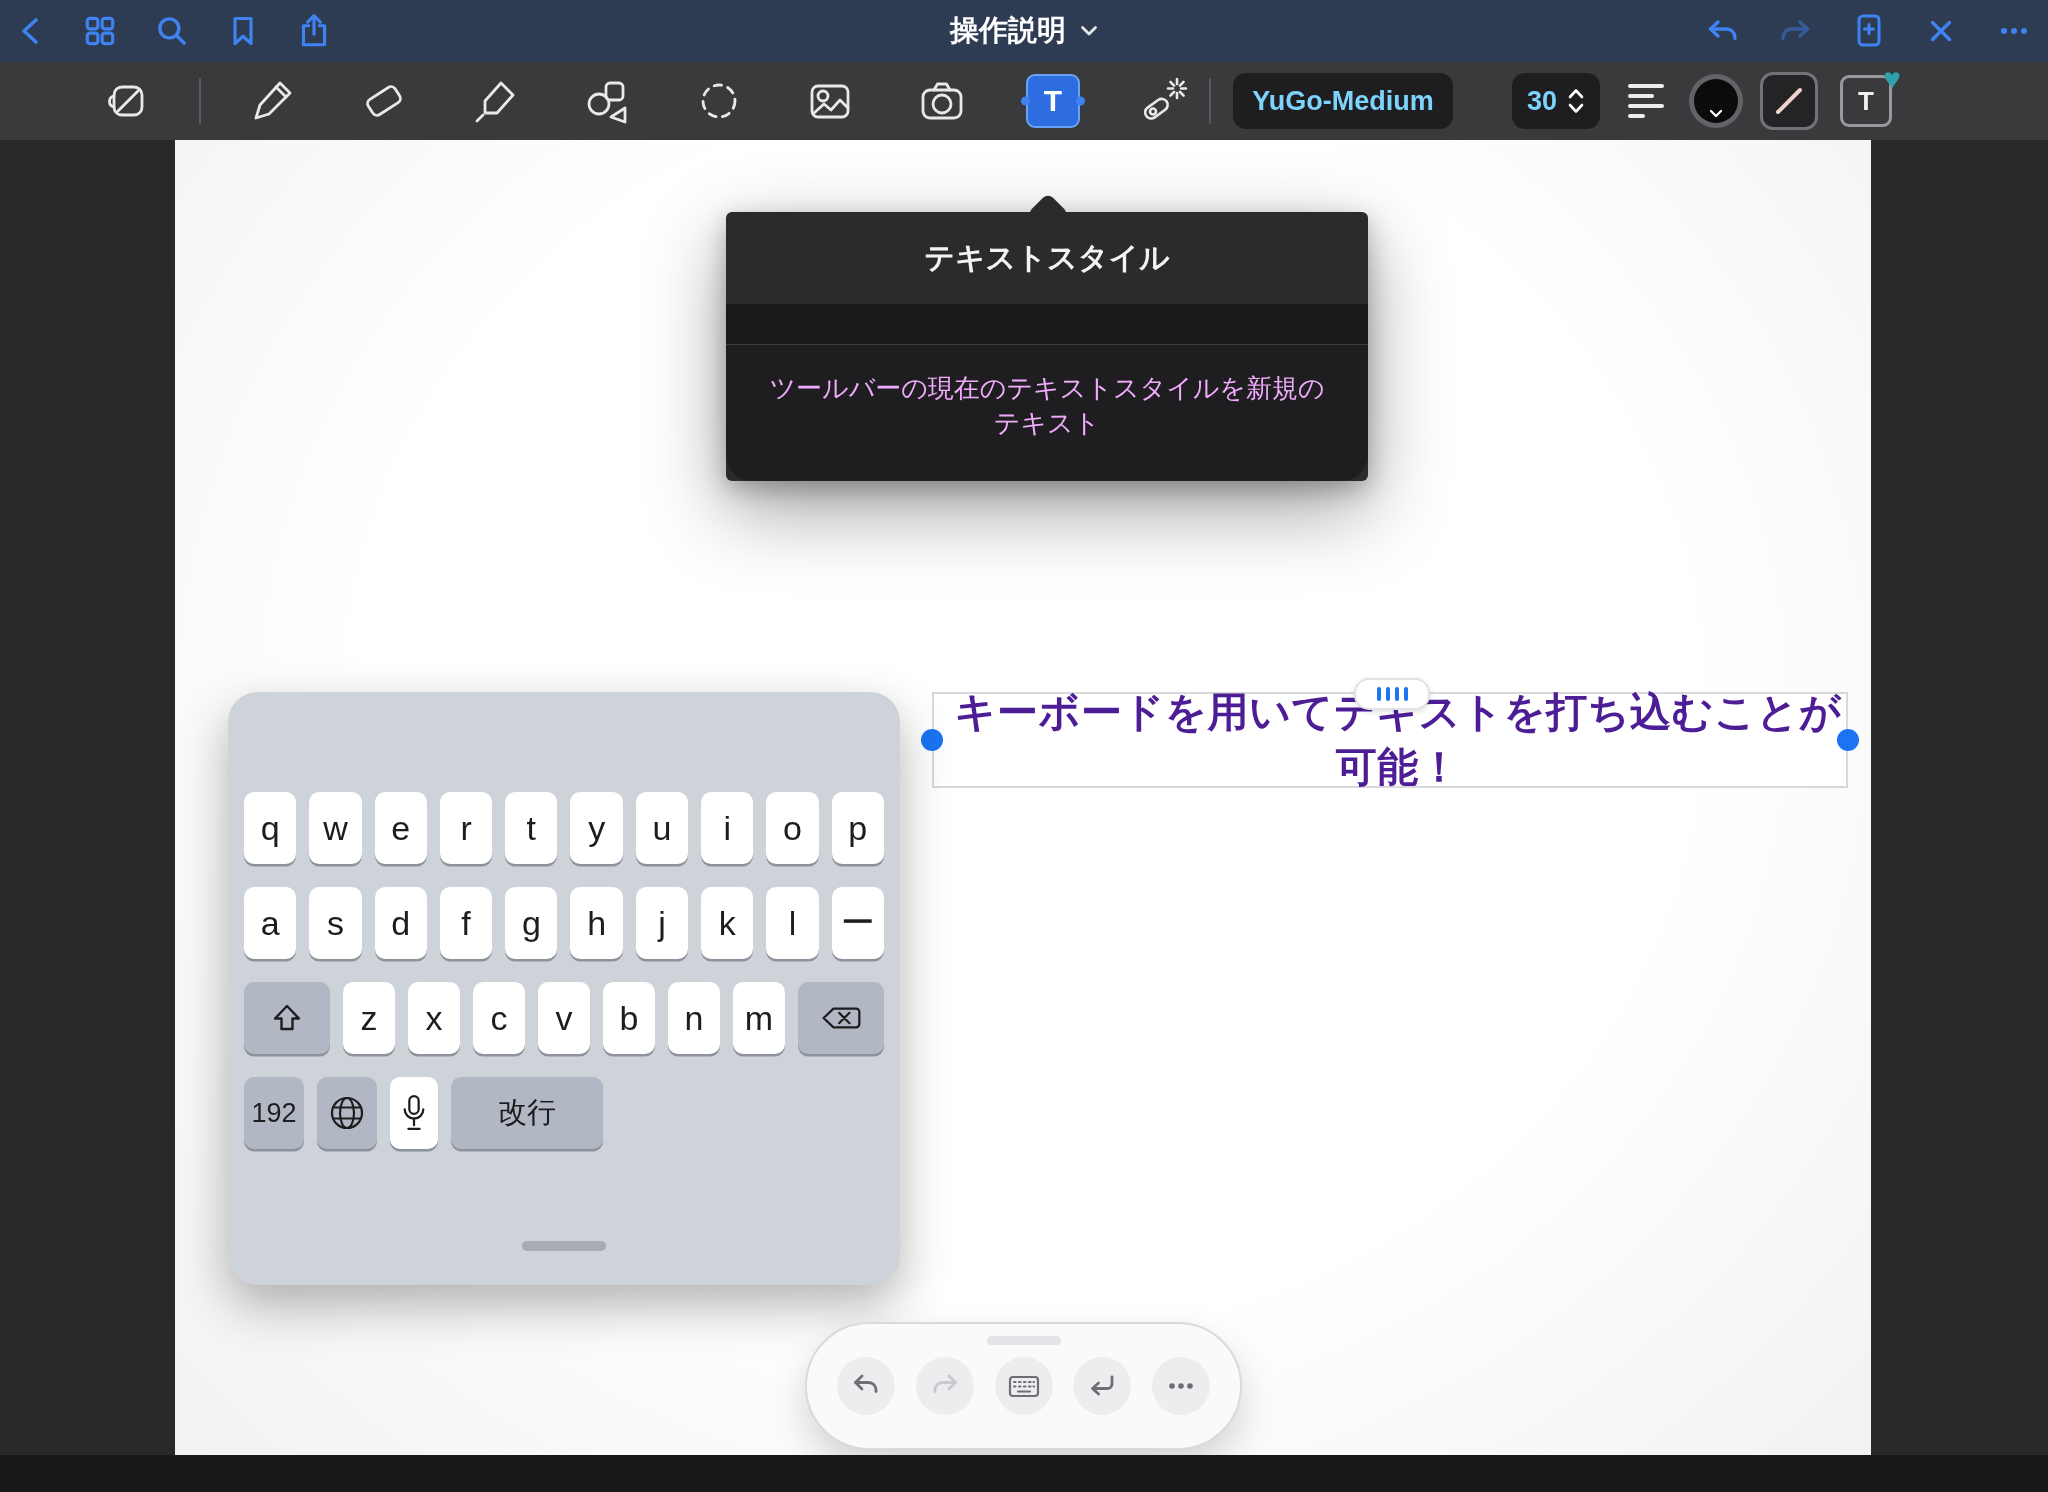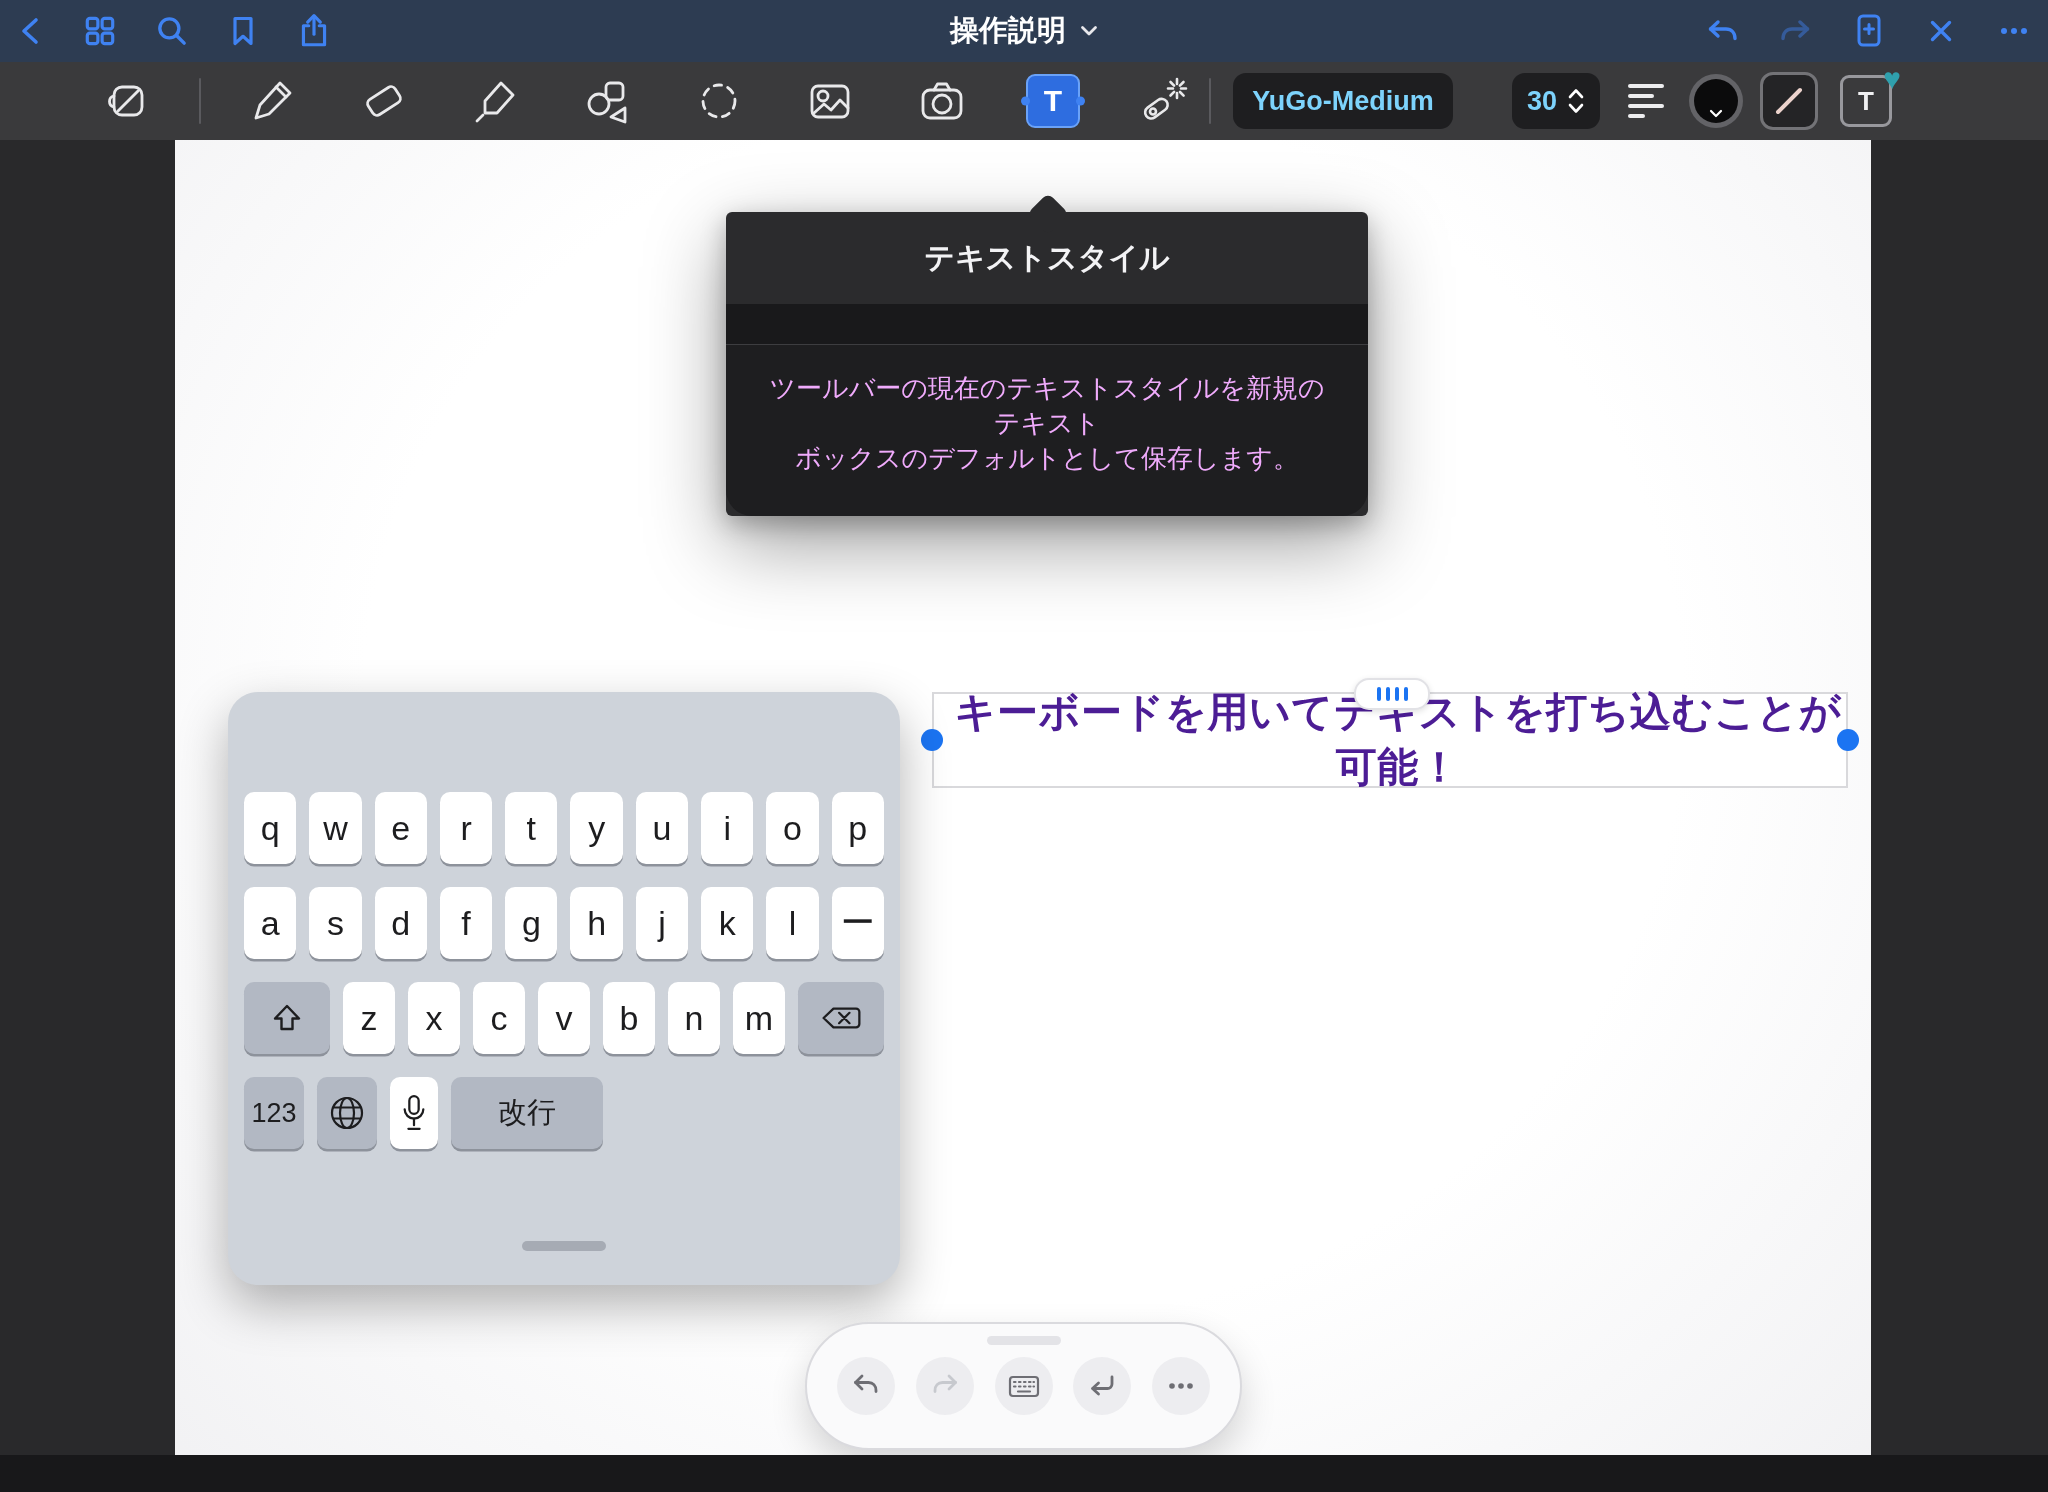--- a/index.html
+++ b/index.html
@@ -274,21 +274,20 @@
   </div>
 
   <div class="page"></div>
 
   <div class="popover">
     <div class="pop-arrow"></div>
     <div class="pop-header">テキストスタイル</div>
     <div class="pop-strip"></div>
     <div class="pop-footer">
       <div>ツールバーの現在のテキストスタイルを新規のテキスト</div>
-      <div>ボックスのデフォルトとして保存します。</div>
     </div>
   </div>
 
   <div class="textbox">
     <span>キーボードを用いてテキストを打ち込むことが可能！</span>
   </div>
   <div class="tb-pill">
       <i></i>
       <i></i>
       <i></i>
@@ -337,21 +336,21 @@
         <div class="key">n</div>
         <div class="key">m</div>
         <div class="key gray f-bksp">
           <svg width="44" height="32" viewBox="0 0 46 34" fill="none" stroke="#1d1d1f" stroke-width="2.4" stroke-linecap="round" stroke-linejoin="round">
               <path d="M15 7 H39 a3.5 3.5 0 0 1 3.5 3.5 v13 a3.5 3.5 0 0 1 -3.5 3.5 H15 L4.5 17 Z"></path>
               <path d="M21 11.5 l11 11 M32 11.5 l-11 11"></path>
             </svg>
         </div>
       </div>
       <div class="krow">
-        <div class="key gray f-123">123</div>
+        <div class="key gray f-123">192</div>
         <div class="key gray f-globe">
           <svg width="38" height="38" viewBox="0 0 38 38" fill="none" stroke="#1d1d1f" stroke-width="2.2">
               <circle cx="19" cy="19" r="15"></circle>
               <ellipse cx="19" cy="19" rx="7" ry="15"></ellipse>
               <path d="M5 13.5 h28 M5 24.5 h28"></path>
             </svg>
         </div>
         <div class="key f-mic">
           <svg width="28" height="40" viewBox="0 0 30 42" fill="none" stroke="#1d1d1f" stroke-width="2.4" stroke-linecap="round">
               <rect x="10" y="3" width="10" height="19" rx="5"></rect>

